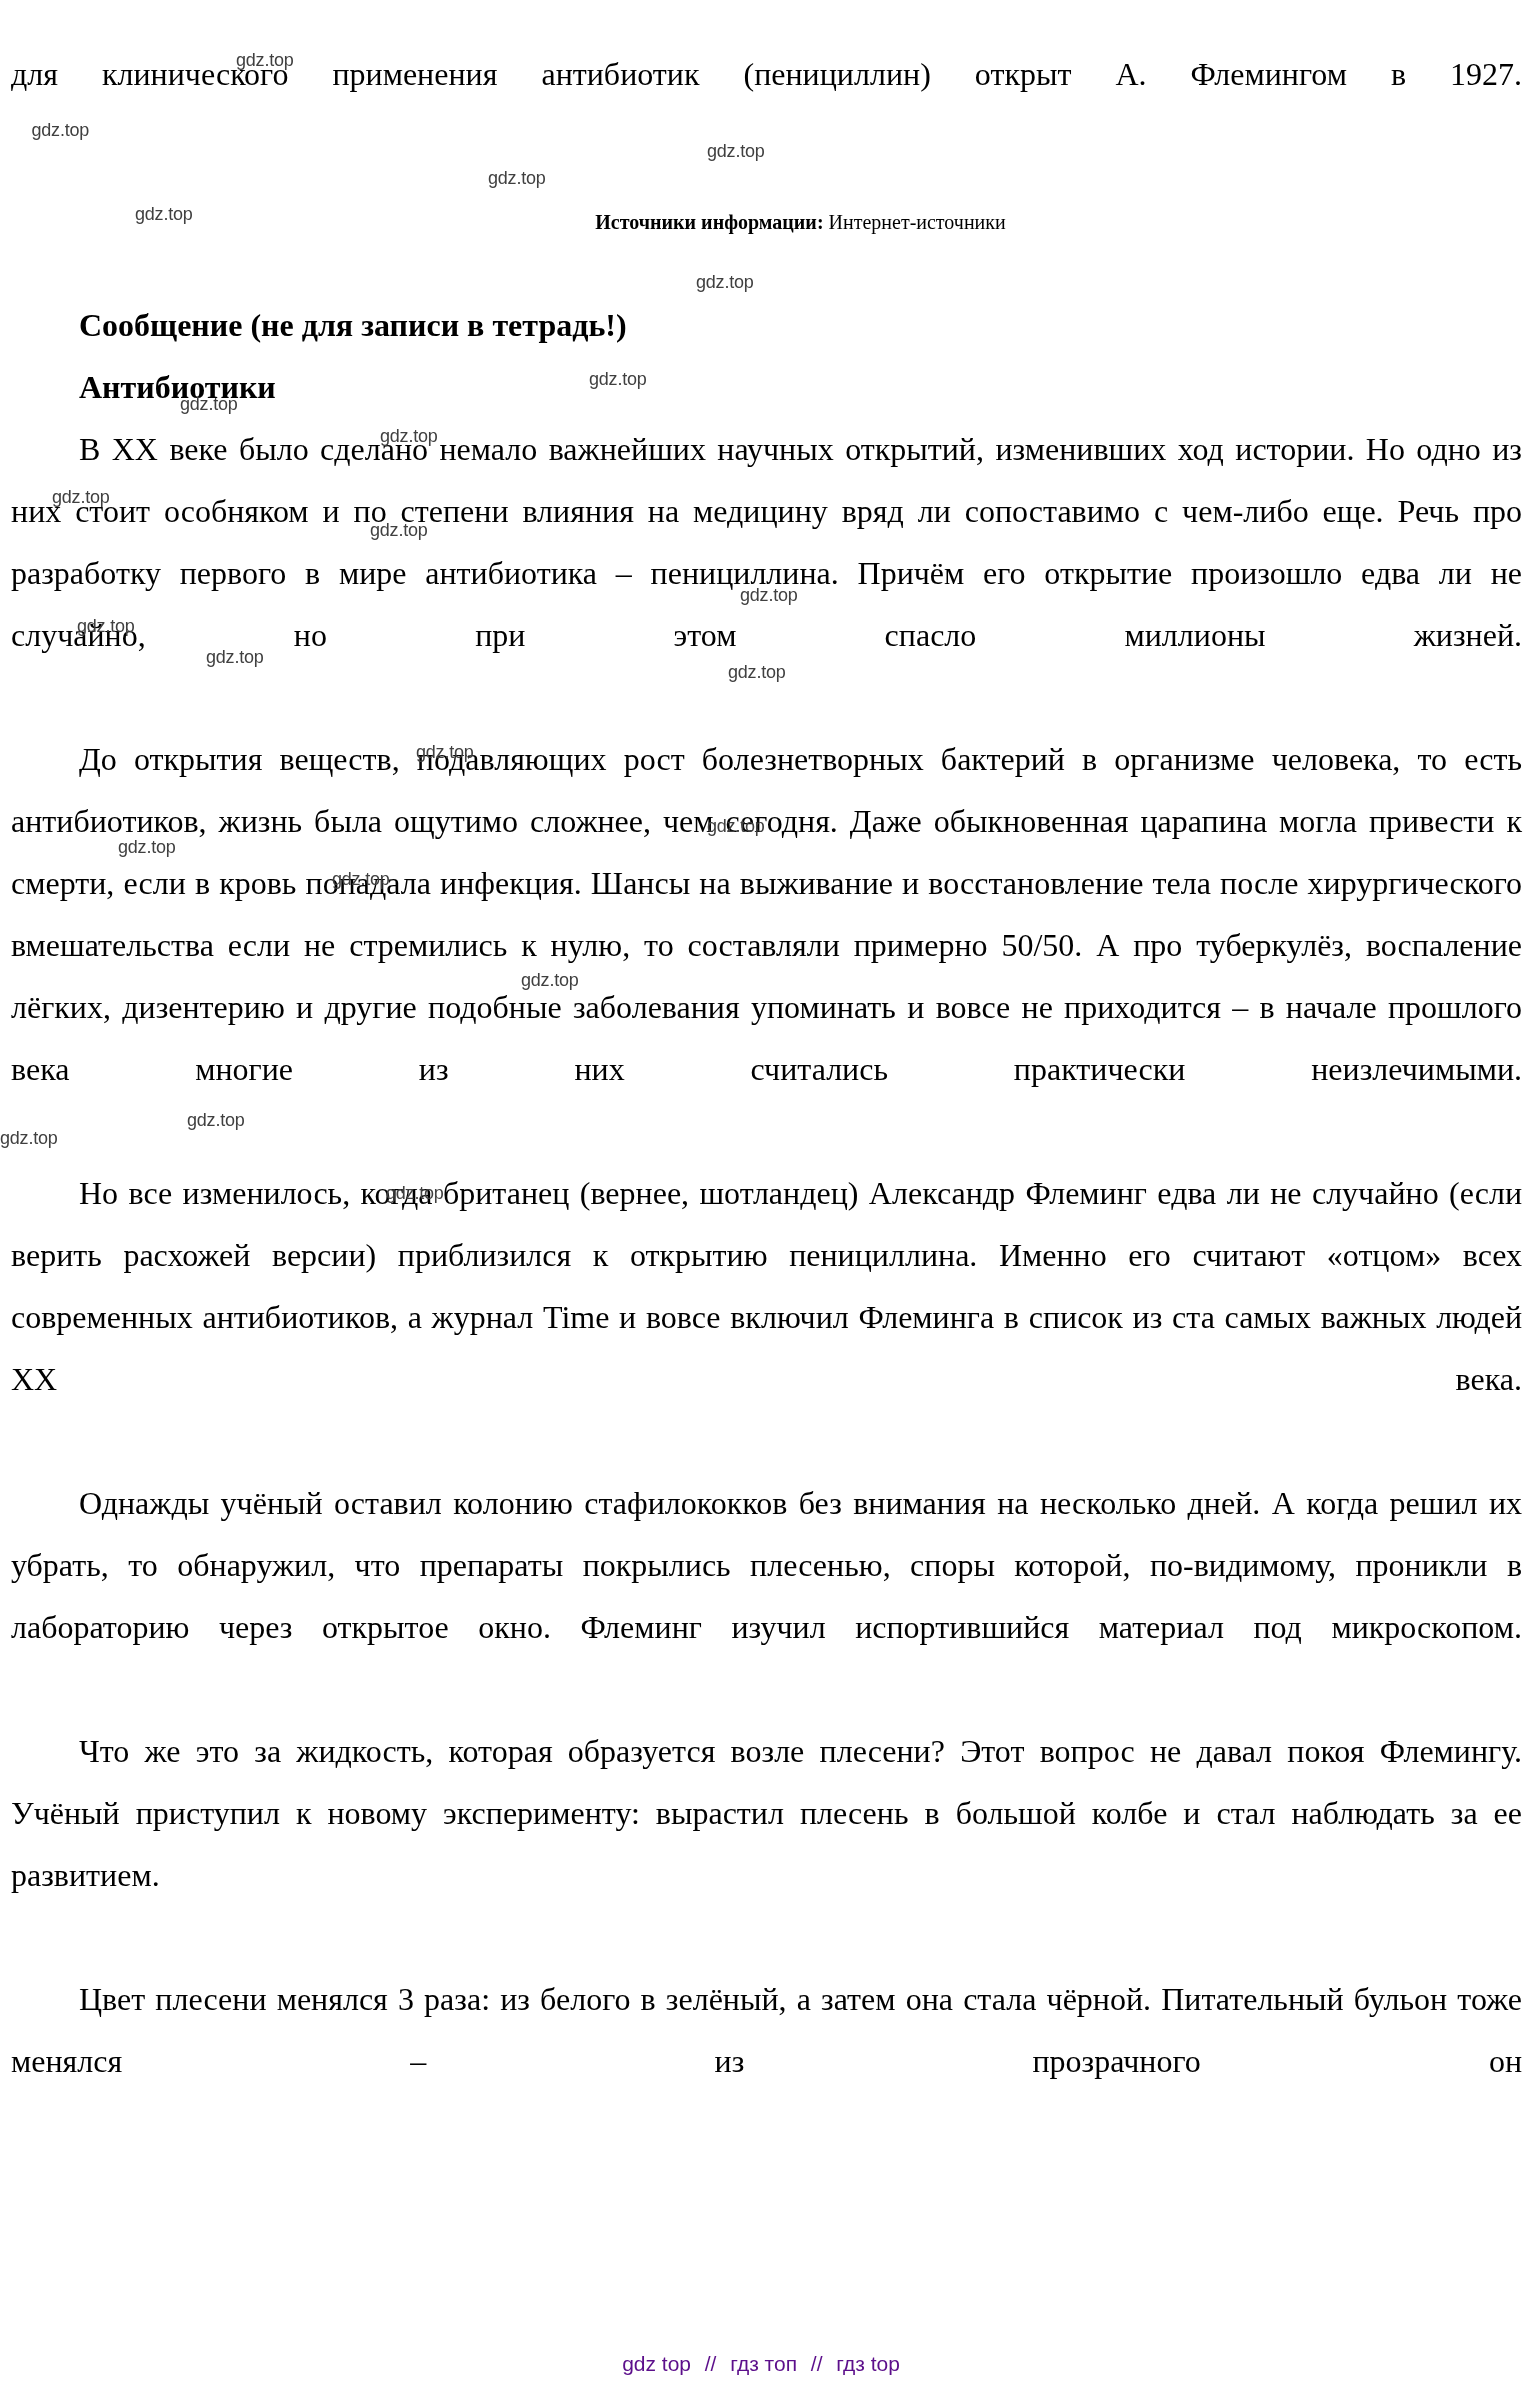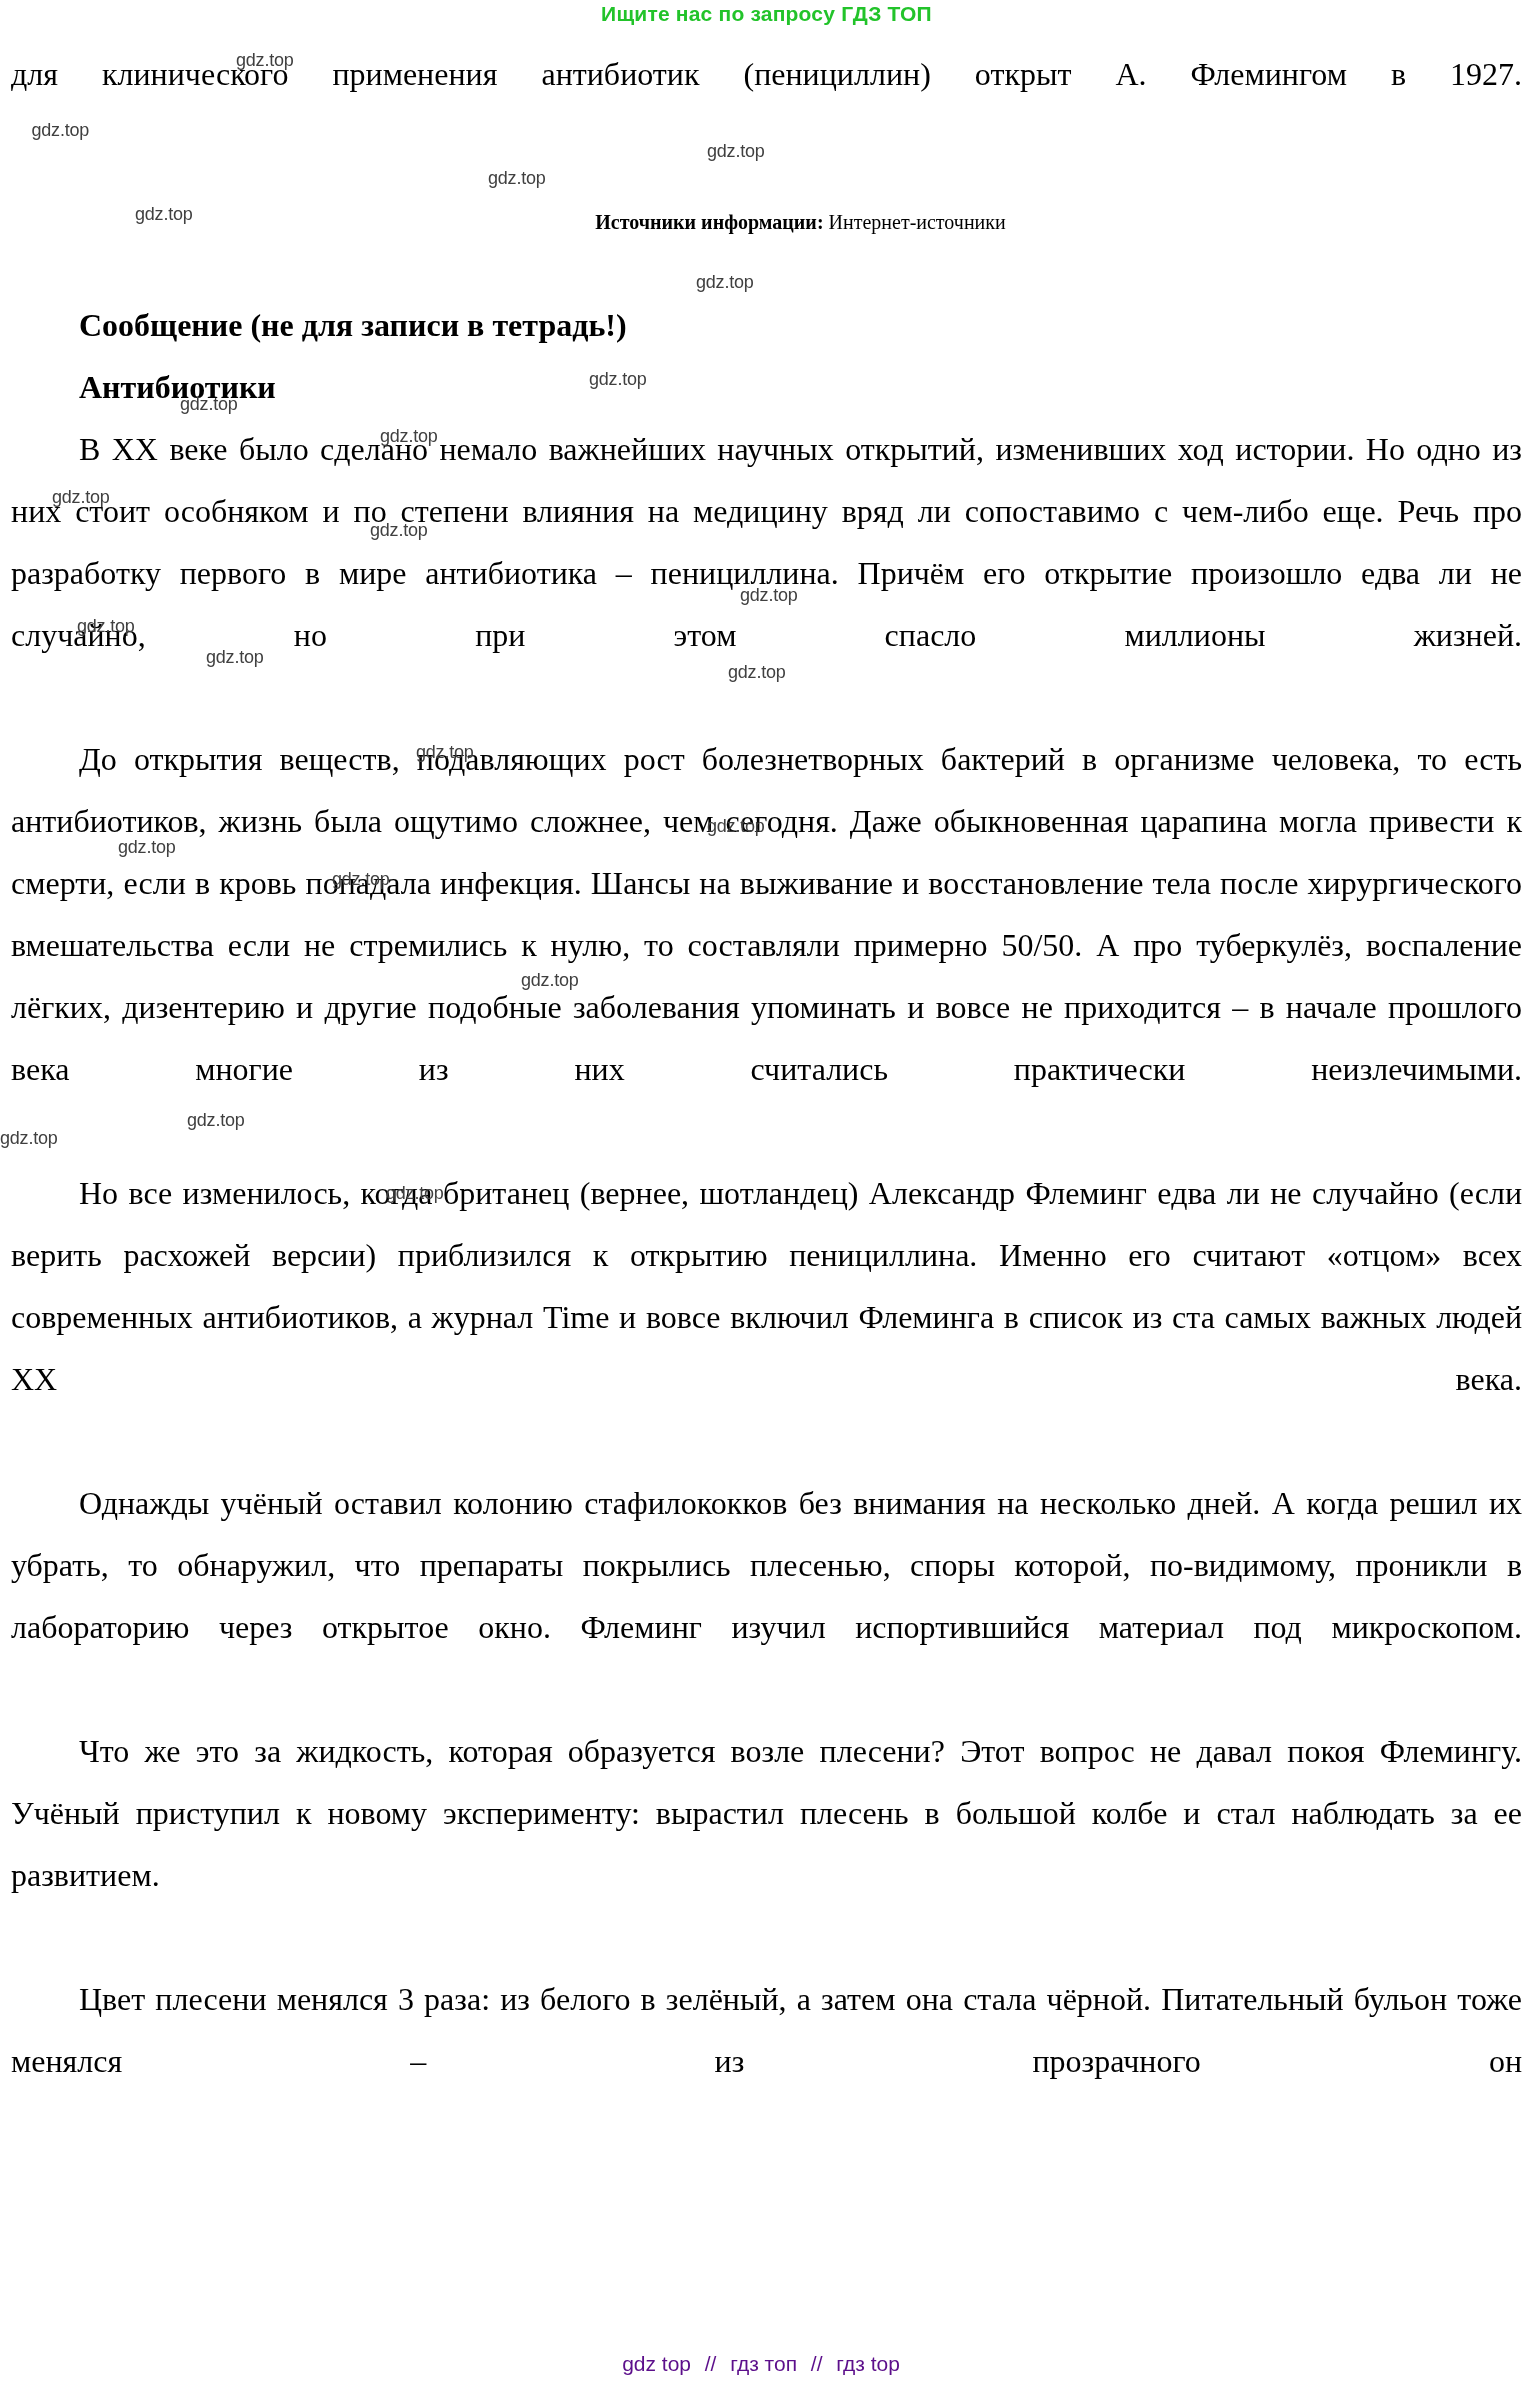--- a/index.html
+++ b/index.html
@@ -107,21 +107,20 @@
     color: #5c0f8b;
     white-space: nowrap;
   }
   .footer .sep { padding: 0 7.9px; }
 </style>
 </head>
 <body>
 
 <div class="page">
 
-  <div class="promo-header">Ищите нас по запросу ГДЗ ТОП</div>
 
   <div class="content">
 
     <p class="body noindent force-just">для клинического применения антибиотик (пенициллин) открыт А. Флемингом в 1927.</p>
 
     <div class="spacer-sm"></div>
 
     <p class="heading-block">
       <b>Источники информации:</b>
       <span>Интернет-источники</span>

